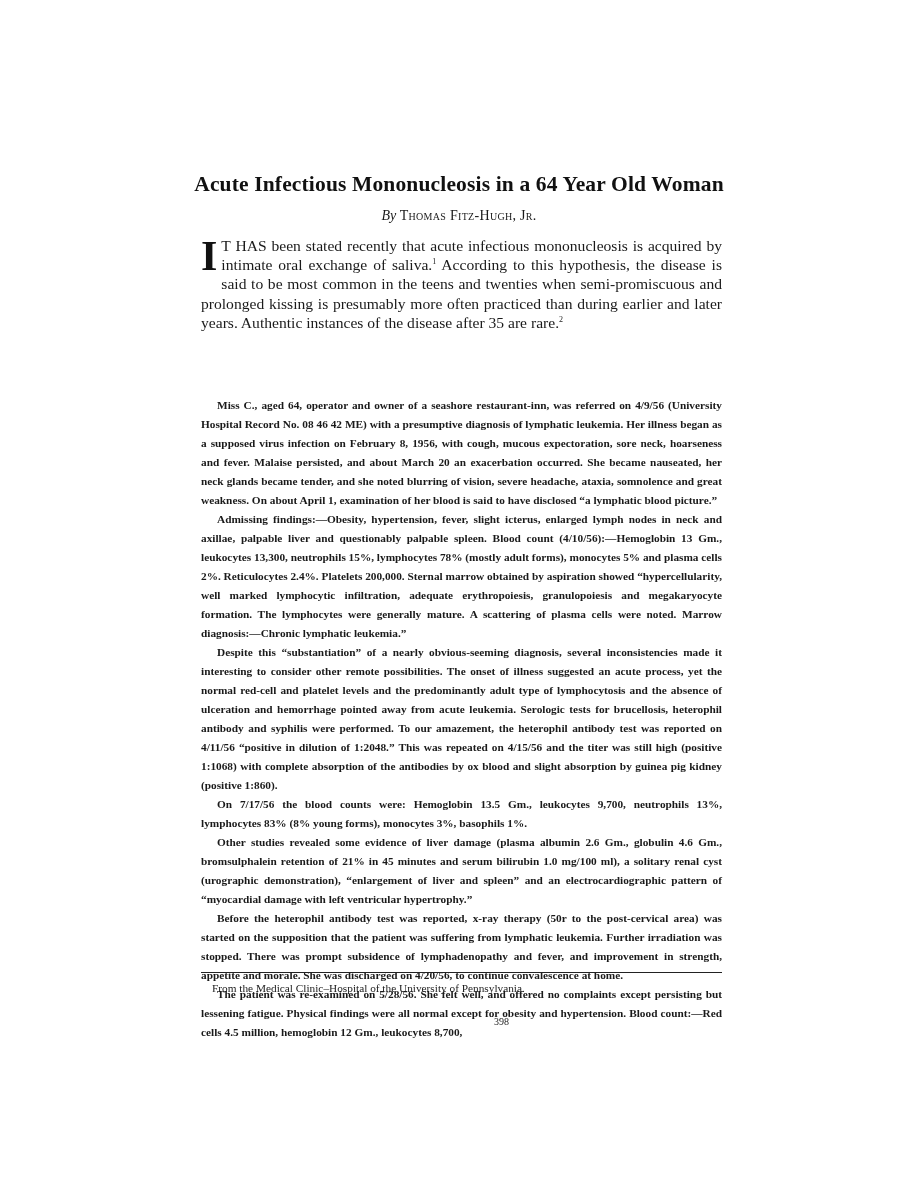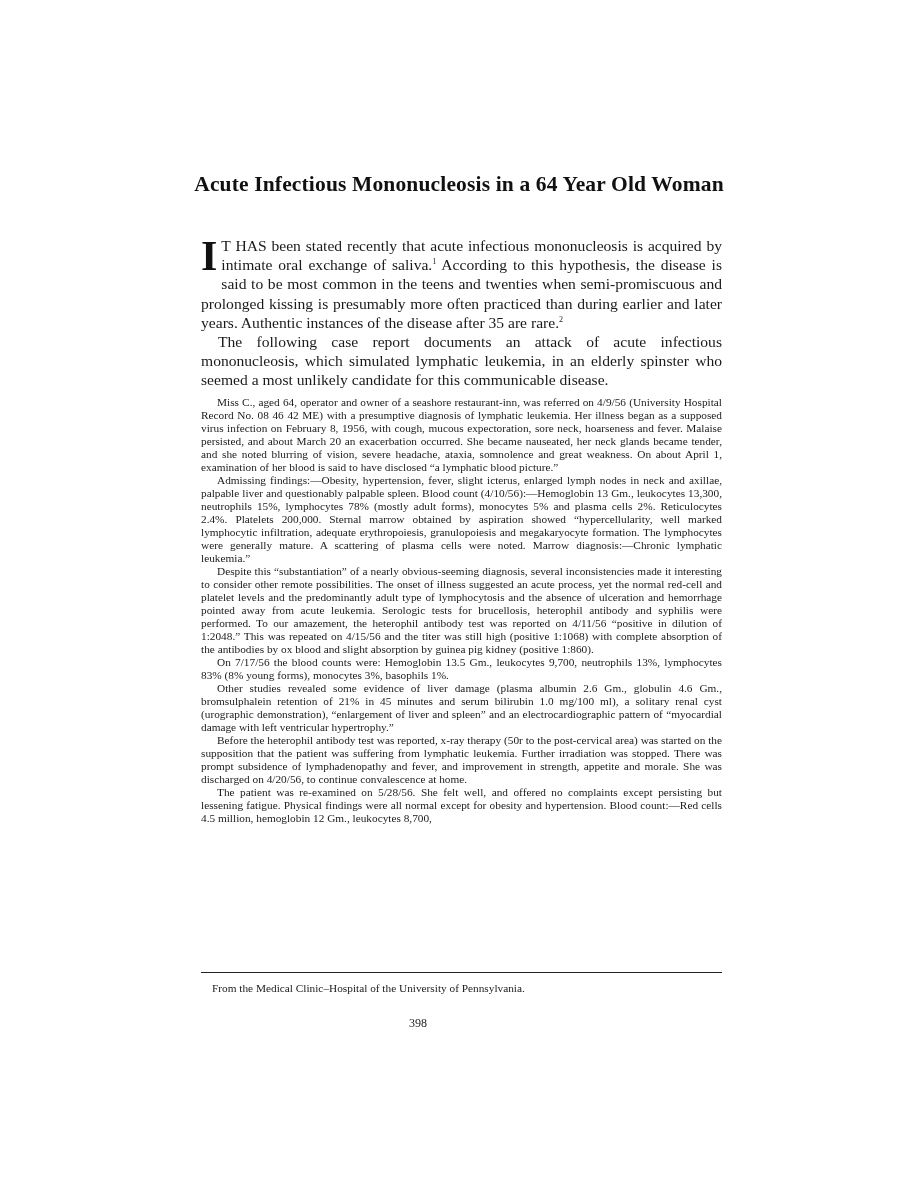--- a/index.html
+++ b/index.html
@@ -12,42 +12,45 @@
             font-size: 14px; color: #1a1a1a; }
   .byline .by { font-style: italic; }
   .byline .sc { font-variant: small-caps; letter-spacing: 0.3px; }
   .intro { position: absolute; left: 201px; width: 521px; top: 236px;
            font-size: 15.6px; line-height: 19.2px; text-align: justify; color: #1a1a1a; }
   .intro p { margin: 0; }
   .intro p + p { text-indent: 17px; }
   .dropcap { float: left; font-size: 42px; line-height: 34px; font-weight: bold;
              margin: 3px 4px 0 0; height: 36px; color: #111; }
   .body { position: absolute; left: 201px; width: 521px; top: 396px;
-          font-size: 11.3px; line-height: 13px; text-align: justify; color: #1a1a1a; }
+          font-size: 11.3px; line-height: 19px; text-align: justify; color: #1a1a1a; font-weight: bold; }
   .body p { margin: 0; text-indent: 16px; }
   .body p.first { margin-top: 0; }
   .rule { position: absolute; left: 201px; width: 521px; top: 972px; height: 0;
           border-top: 1.5px solid #222; }
   .footnotes { position: absolute; left: 212px; top: 981px; font-size: 11.3px; line-height: 14.5px; color: #1a1a1a; }
   .footnotes div { white-space: nowrap; }
-  .pagenum { position: absolute; left: 409px; width: 100px; top: 1016px; text-align: left;
-             font-size: 12px; color: #222; }
+  .pagenum { position: absolute; left: 409px; width: 100px; top: 1016px; text-align: right;
+             font-size: 10px; color: #222; }
   sup { font-size: 8px; vertical-align: 6px; line-height: 0; }
 </style>
 </head>
 <body>
 
 <div class="page">
 
   <div class="title">Acute Infectious Mononucleosis in a 64 Year Old Woman</div>
 
+  <div class="byline">
+    <span class="by">By</span>
+    <span class="sc">Thomas Fitz-Hugh, Jr.</span>
+  </div>
 
   <div class="intro">
     <p><span class="dropcap">I</span><span>T HAS been stated recently that acute infectious mononucleosis is acquired by intimate oral exchange of saliva.</span><sup>1</sup><span> According to this hypothesis, the disease is said to be most common in the teens and twenties when semi-promiscuous and prolonged kissing is presumably more often practiced than during earlier and later years. Authentic instances of the disease after 35 are rare.</span><sup>2</sup></p>
-    <p>The following case report documents an attack of acute infectious mononucleosis, which simulated lymphatic leukemia, in an elderly spinster who seemed a most unlikely candidate for this communicable disease.</p>
   </div>
 
   <div class="body">
     <p class="first">Miss C., aged 64, operator and owner of a seashore restaurant-inn, was referred on 4/9/56 (University Hospital Record No. 08 46 42 ME) with a presumptive diagnosis of lymphatic leukemia. Her illness began as a supposed virus infection on February 8, 1956, with cough, mucous expectoration, sore neck, hoarseness and fever. Malaise persisted, and about March 20 an exacerbation occurred. She became nauseated, her neck glands became tender, and she noted blurring of vision, severe headache, ataxia, somnolence and great weakness. On about April 1, examination of her blood is said to have disclosed “a lymphatic blood picture.”</p>
     <p>Admissing findings:—Obesity, hypertension, fever, slight icterus, enlarged lymph nodes in neck and axillae, palpable liver and questionably palpable spleen. Blood count (4/10/56):—Hemoglobin 13 Gm., leukocytes 13,300, neutrophils 15%, lymphocytes 78% (mostly adult forms), monocytes 5% and plasma cells 2%. Reticulocytes 2.4%. Platelets 200,000. Sternal marrow obtained by aspiration showed “hypercellularity, well marked lymphocytic infiltration, adequate erythropoiesis, granulopoiesis and megakaryocyte formation. The lymphocytes were generally mature. A scattering of plasma cells were noted. Marrow diagnosis:—Chronic lymphatic leukemia.”</p>
     <p>Despite this “substantiation” of a nearly obvious-seeming diagnosis, several inconsistencies made it interesting to consider other remote possibilities. The onset of illness suggested an acute process, yet the normal red-cell and platelet levels and the predominantly adult type of lymphocytosis and the absence of ulceration and hemorrhage pointed away from acute leukemia. Serologic tests for brucellosis, heterophil antibody and syphilis were performed. To our amazement, the heterophil antibody test was reported on 4/11/56 “positive in dilution of 1:2048.” This was repeated on 4/15/56 and the titer was still high (positive 1:1068) with complete absorption of the antibodies by ox blood and slight absorption by guinea pig kidney (positive 1:860).</p>
     <p>On 7/17/56 the blood counts were: Hemoglobin 13.5 Gm., leukocytes 9,700, neutrophils 13%, lymphocytes 83% (8% young forms), monocytes 3%, basophils 1%.</p>
     <p>Other studies revealed some evidence of liver damage (plasma albumin 2.6 Gm., globulin 4.6 Gm., bromsulphalein retention of 21% in 45 minutes and serum bilirubin 1.0 mg/100 ml), a solitary renal cyst (urographic demonstration), “enlargement of liver and spleen” and an electrocardiographic pattern of “myocardial damage with left ventricular hypertrophy.”</p>
     <p>Before the heterophil antibody test was reported, x-ray therapy (50r to the post-cervical area) was started on the supposition that the patient was suffering from lymphatic leukemia. Further irradiation was stopped. There was prompt subsidence of lymphadenopathy and fever, and improvement in strength, appetite and morale. She was discharged on 4/20/56, to continue convalescence at home.</p>
     <p>The patient was re-examined on 5/28/56. She felt well, and offered no complaints except persisting but lessening fatigue. Physical findings were all normal except for obesity and hypertension. Blood count:—Red cells 4.5 million, hemoglobin 12 Gm., leukocytes 8,700,</p>

